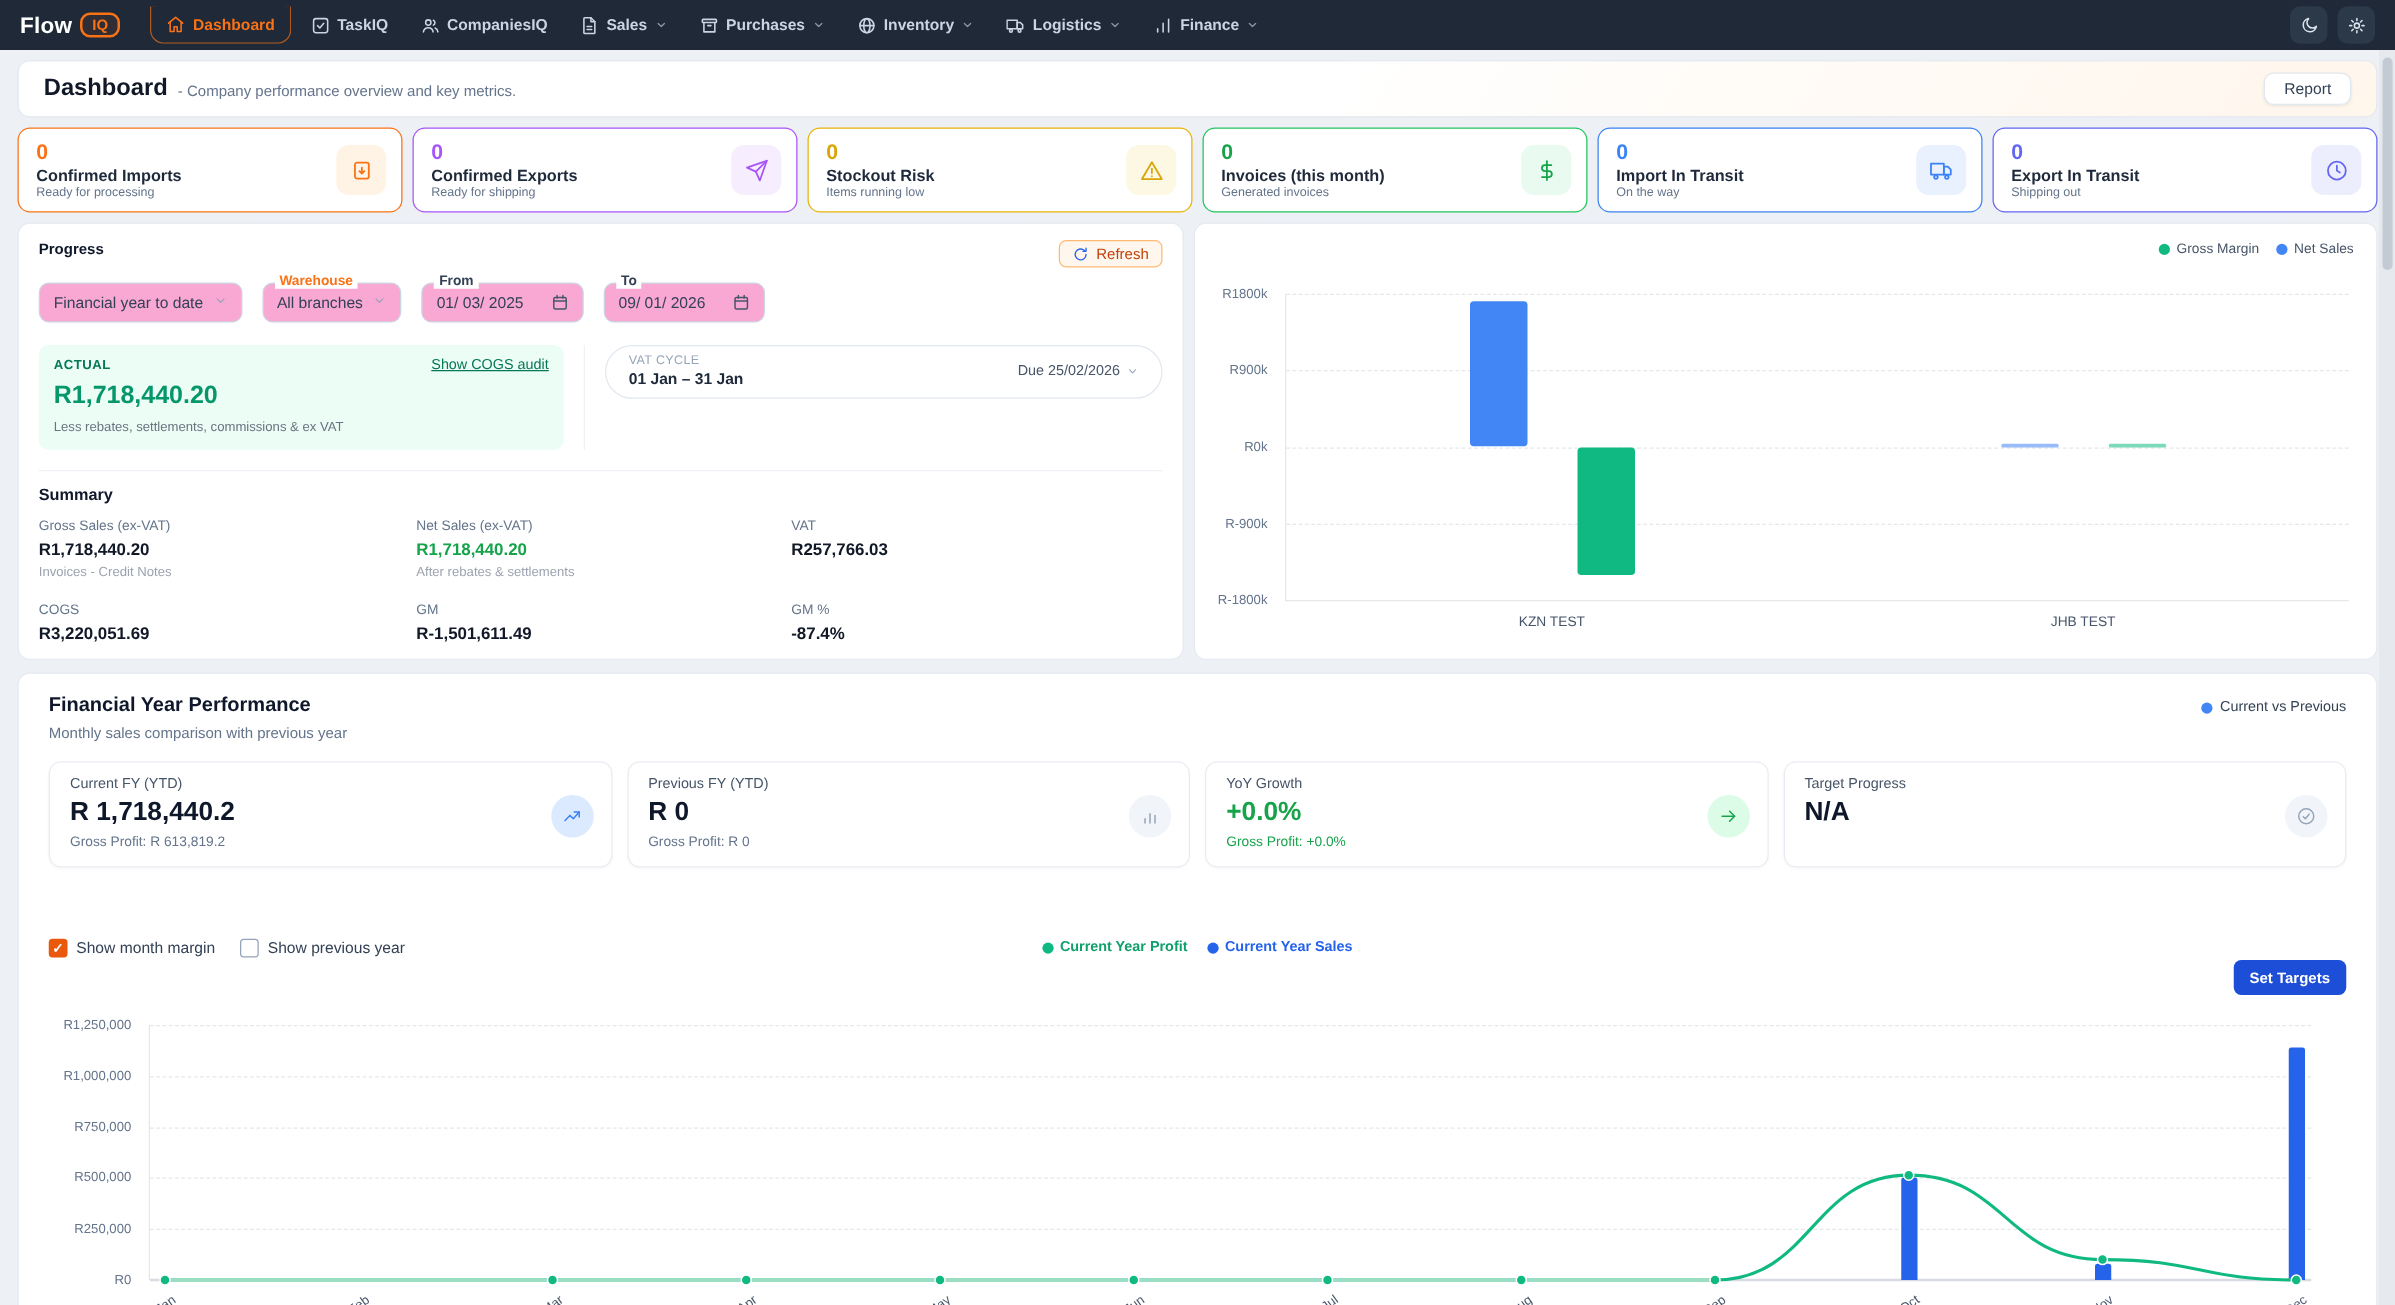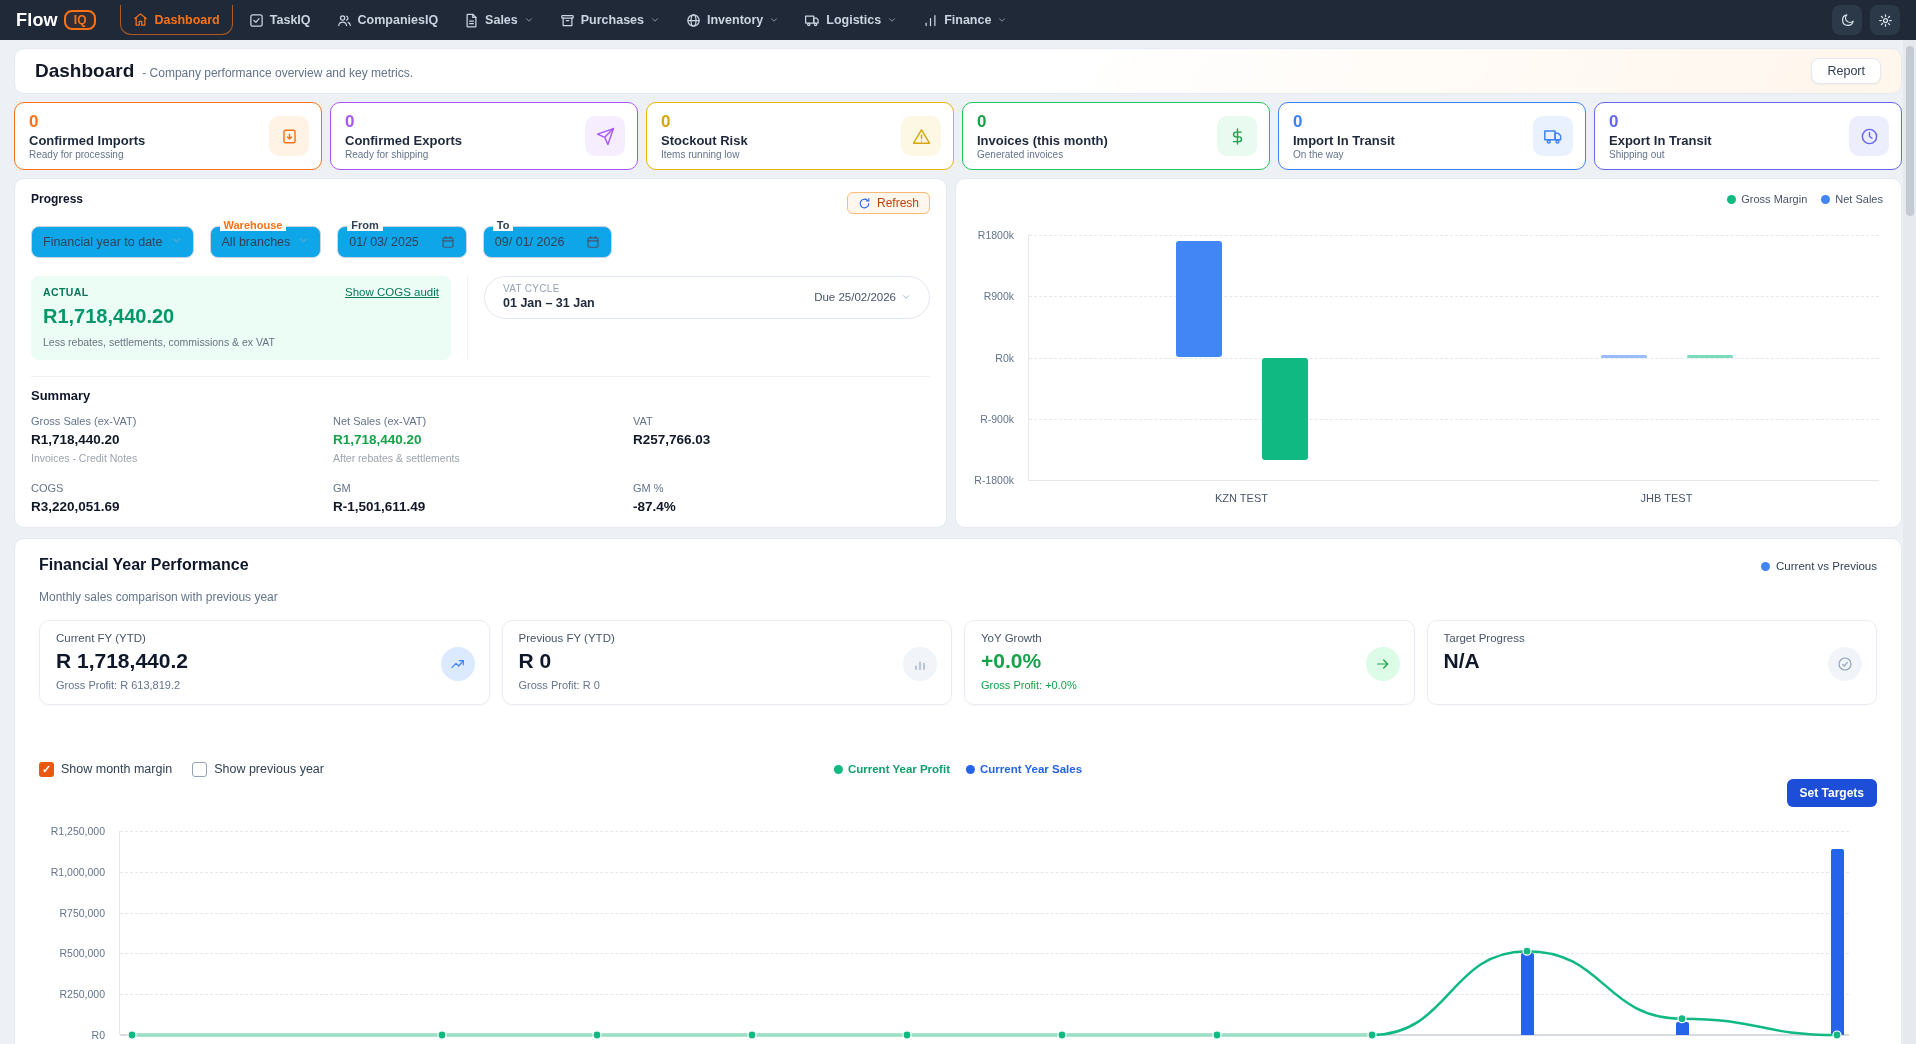--- a/index.html
+++ b/index.html
@@ -51,21 +51,21 @@
   .progress-row { display:flex; gap:8px; margin-bottom:10px; align-items:stretch; }
   .progress-card { flex:0 0 933px; padding:13px 16px; position:relative; }
   .chart-card { flex:1; position:relative; }
 
   .prog-head { display:flex; align-items:flex-start; justify-content:space-between; }
   .prog-title { font-size:12px; font-weight:bold; color:#0f172a; }
   .refresh-btn { display:flex; align-items:center; gap:6px; background:#fff7ed; border:1px solid #fdba74; border-radius:6px; padding:3px 10px; font-size:12px; color:#c2410c; cursor:pointer; }
   .refresh-btn svg.ic { width:13px; height:13px; color:#2563eb; }
 
   .filters { display:flex; gap:16px; margin-top:12px; }
-  .field { position:relative; border:1px solid #cbd5e1; border-radius:8px; padding:8px 11px; font-size:12.5px; color:#334155; display:flex; gap:8px; background:#0ea5e9; cursor:pointer; }
+  .field { position:relative; border:1px solid #cbd5e1; border-radius:8px; padding:8px 11px; font-size:12.5px; color:#334155; display:flex; gap:8px; background:#f9a8d4; cursor:pointer; }
   .field .flabel { position:absolute; top:-8px; left:9px; background:#fff; padding:0 4px; font-size:11px; font-weight:bold; color:#334155; }
   .field .flabel.orange { color:#f97316; }
   .field .chev { width:11px; height:11px; color:#94a3b8; }
   .field .cal { width:14px; height:14px; color:#475569; margin-left:14px; }
 
   .actual-row { display:flex; margin-top:18px; }
   .actual-panel { width:420px; background:#ecfdf5; border-radius:8px; padding:10px 12px 12px; position:relative; }
   .actual-label { font-size:10.5px; font-weight:bold; letter-spacing:.4px; color:#047857; }
   .cogs-link { position:absolute; right:12px; top:10px; font-size:11.5px; color:#047857; text-decoration:underline; cursor:pointer; }
   .actual-value { font-size:20px; font-weight:bold; color:#059669; margin-top:7px; }
@@ -95,21 +95,21 @@
   .bplot { position:absolute; left:58px; right:6px; top:14px; bottom:34px; border-left:1px solid #e5e7eb; border-bottom:1px solid #e5e7eb; }
   .gridline { position:absolute; left:0; right:0; border-top:1px dashed #e5e7eb; }
   .gridline.solid0 { border-top:none; height:2px; background:#d8dce2; }
   .bbar { position:absolute; border-radius:3px; }
   .bxlab { position:absolute; bottom:-24px; transform:translateX(-50%); font-size:11px; color:#475569; white-space:nowrap; }
 
   
   .fy-card { padding:17px 24px 30px; position:relative; }
   .fy-head { display:flex; justify-content:space-between; align-items:flex-start; }
   .fy-title { font-size:16px; font-weight:bold; color:#0f172a; }
-  .fy-sub { font-size:12px; color:#64748b; margin-top:16px; }
+  .fy-sub { font-size:12px; color:#64748b; margin-top:5px; }
   .fy-badge { display:flex; align-items:center; gap:6px; font-size:11.5px; color:#334155; padding-top:4px; }
   .fy-badge .leg-dot { background:#4285f4; }
   .fy-cards { display:flex; gap:12px; margin-top:16px; }
   .fy-stat { flex:1; border:1px solid #e8ecf2; border-radius:10px; padding:11px 16px 13px; position:relative; box-shadow:0 1px 2px rgba(15,23,42,.03); }
   .fy-stat-label { font-size:11.5px; color:#475569; }
   .fy-stat-value { font-size:21px; font-weight:bold; color:#0f172a; margin-top:5px; }
   .fy-stat-sub { font-size:11px; color:#64748b; margin-top:6px; }
   .fy-stat-icon { position:absolute; right:14px; top:26px; width:34px; height:34px; border-radius:50%; display:flex; align-items:center; justify-content:center; }
   .fy-stat-icon svg.ic { width:16px; height:16px; stroke-width:1.8; }
   .icon-blue { background:#dbeafe; color:#3b82f6; }

